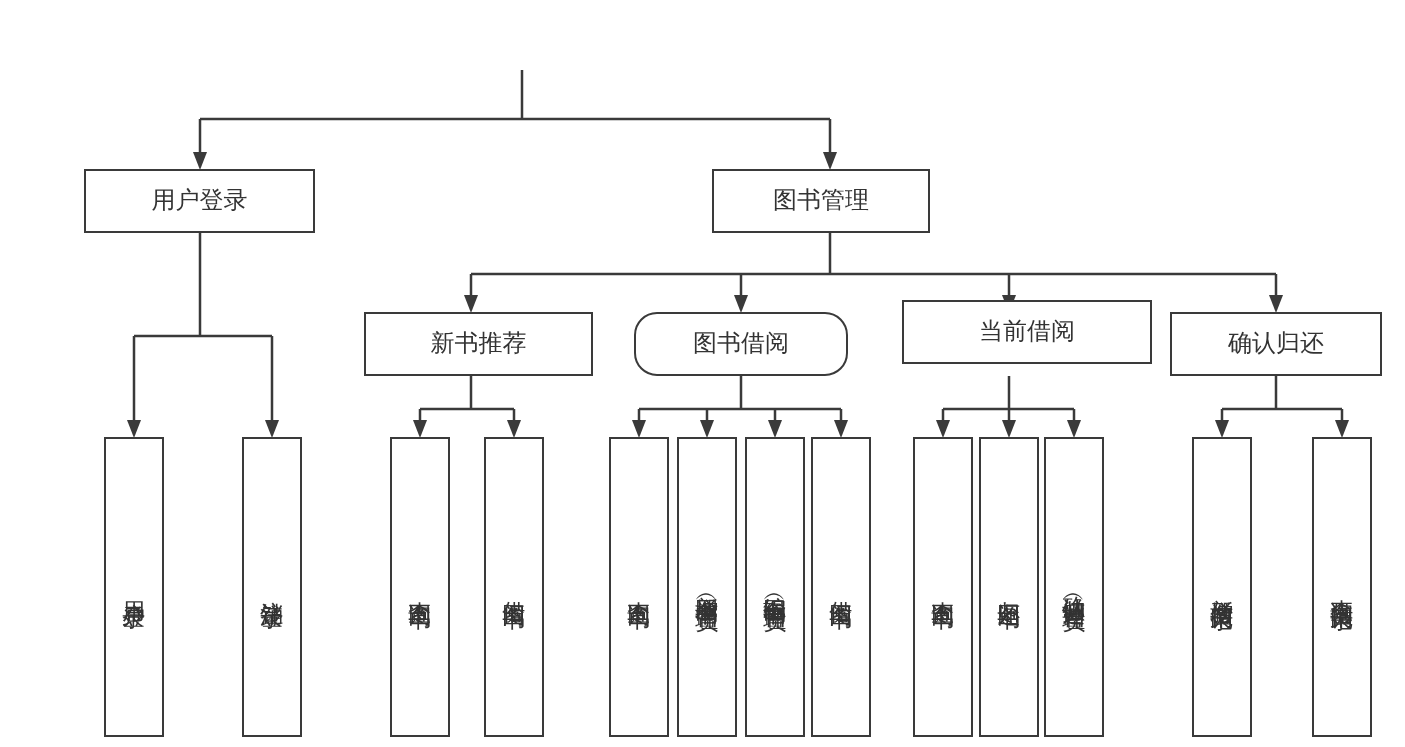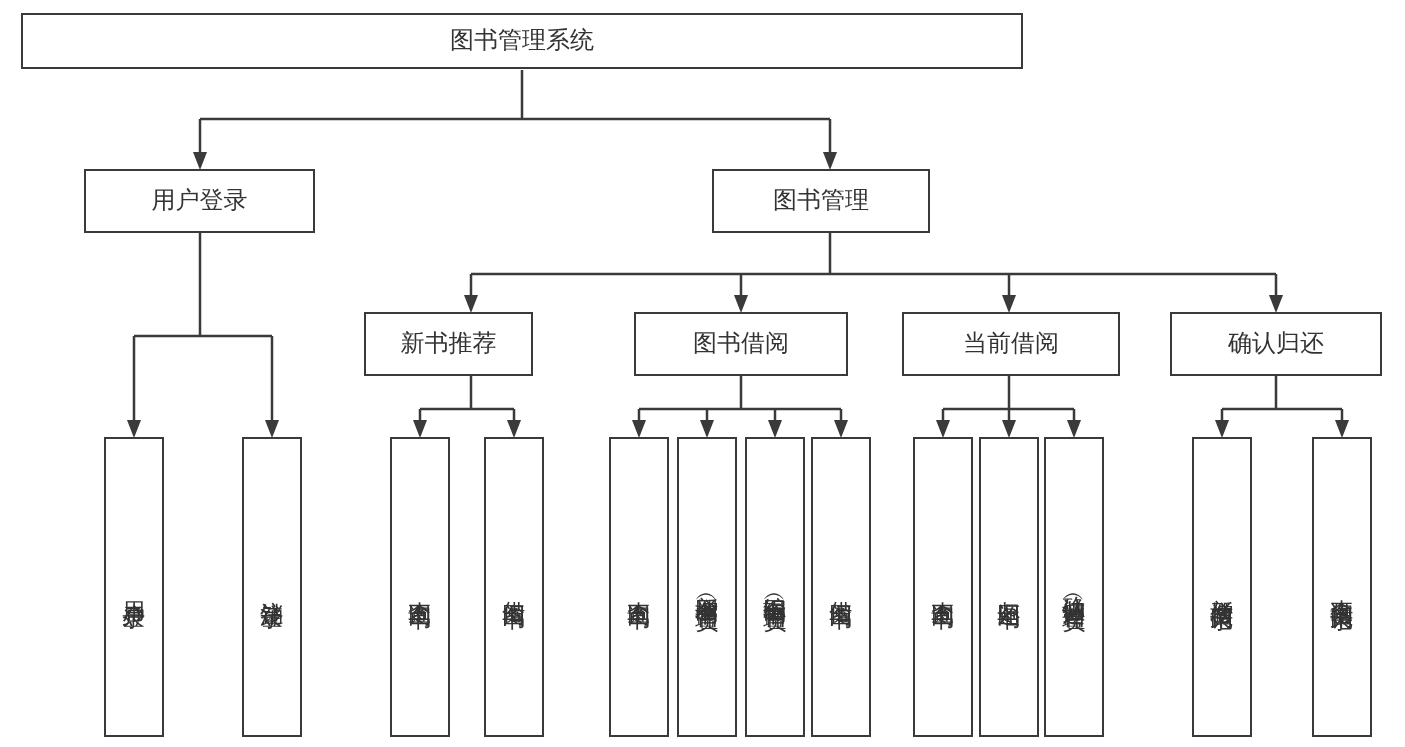--- a/index.html
+++ b/index.html
@@ -54,23 +54,23 @@
     letter-spacing: 2px;
     font-size: 23px;
   }
 
   
   .n-root  { left: 21px;  top: 13px;  width: 1002px; height: 56px; }
   
   .n-l2-0  { left: 84px;  top: 169px; width: 231px; height: 64px; }
   .n-l2-1  { left: 712px; top: 169px; width: 218px; height: 64px; }
   
-  .n-l3-0  { left: 364px;  top: 312px; width: 169px; height: 64px; }
-  .n-l3-1  { left: 634px;  top: 312px; width: 214px; height: 64px; }
-  .n-l3-2  { left: 902px;  top: 312px; width: 218px; height: 64px; }
+  .n-l3-0  { left: 364px;  top: 312px; width: 229px; height: 64px; }
+  .n-l3-1  { left: 634px;  top: 312px; width: 214px; height: 64px; border-radius: 23px; }
+  .n-l3-2  { left: 902px;  top: 300px; width: 250px; height: 64px; }
   .n-l3-3  { left: 1170px; top: 312px; width: 212px; height: 64px; }
   
   .leaf { top: 437px; width: 60px; height: 300px; }
   .n-lf-0  { left: 104px; }
   .n-lf-1  { left: 242px; }
   .n-lf-2  { left: 390px; }
   .n-lf-3  { left: 484px; }
   .n-lf-4  { left: 609px; }
   .n-lf-5  { left: 677px; }
   .n-lf-6  { left: 745px; }
@@ -141,21 +141,20 @@
       <polygon points="1067,420 1081,420 1074,438"></polygon>
     </g>
 
     <g>
       <path d="M1276 376 V409 M1222 409 H1342 M1222 409 V420 M1342 409 V420"></path>
       <polygon points="1215,420 1229,420 1222,438"></polygon>
       <polygon points="1335,420 1349,420 1342,438"></polygon>
     </g>
   </svg>
 
-  <div class="node n-root">图书管理系统</div>
 
   <div class="node n-l2-0">用户登录</div>
   <div class="node n-l2-1">图书管理</div>
 
   <div class="node n-l3-0">新书推荐</div>
   <div class="node n-l3-1">图书借阅</div>
   <div class="node n-l3-2">当前借阅</div>
   <div class="node n-l3-3">确认归还</div>
 
   <div class="node leaf n-lf-0">用户登录</div>

